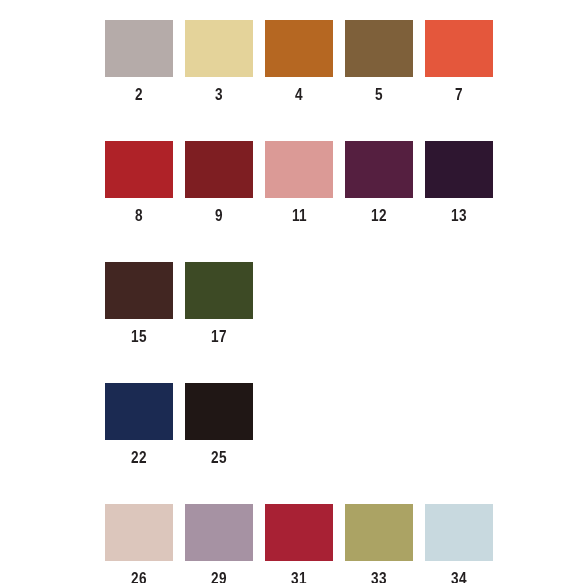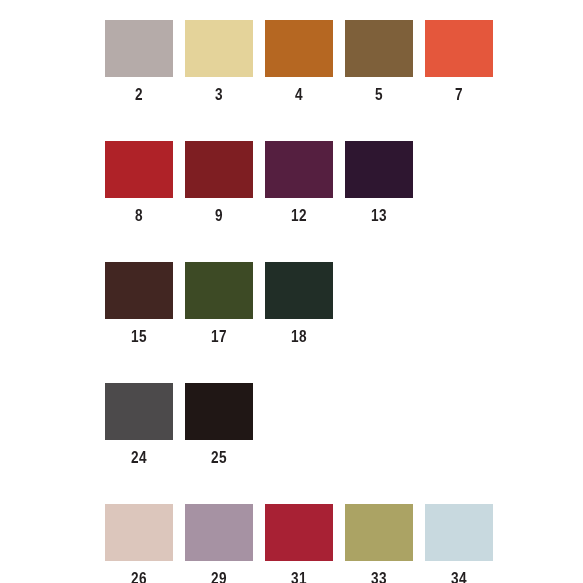--- a/index.html
+++ b/index.html
@@ -90,46 +90,46 @@
       <div class="swatch-row">
         <div class="swatch-cell">
           <div class="swatch-chip" style="background-color: rgb(175, 34, 40);"></div>
           <div class="swatch-label">8</div>
         </div>
         <div class="swatch-cell">
           <div class="swatch-chip" style="background-color: rgb(126, 30, 34);"></div>
           <div class="swatch-label">9</div>
         </div>
         <div class="swatch-cell">
+          <div class="swatch-chip" style="background-color: rgb(219, 154, 150);"></div>
+          <div class="swatch-label">11</div>
+        </div>
+        <div class="swatch-cell">
           <div class="swatch-chip" style="background-color: rgb(85, 31, 64);"></div>
           <div class="swatch-label">12</div>
         </div>
         <div class="swatch-cell">
           <div class="swatch-chip" style="background-color: rgb(46, 22, 48);"></div>
           <div class="swatch-label">13</div>
         </div>
       </div>
       <div class="swatch-row">
         <div class="swatch-cell">
           <div class="swatch-chip" style="background-color: rgb(66, 38, 34);"></div>
           <div class="swatch-label">15</div>
         </div>
         <div class="swatch-cell">
           <div class="swatch-chip" style="background-color: rgb(61, 74, 37);"></div>
           <div class="swatch-label">17</div>
         </div>
-        <div class="swatch-cell">
-          <div class="swatch-chip" style="background-color: rgb(33, 46, 39);"></div>
-          <div class="swatch-label">18</div>
-        </div>
       </div>
       <div class="swatch-row">
         <div class="swatch-cell">
-          <div class="swatch-chip" style="background-color: rgb(76, 74, 75);"></div>
-          <div class="swatch-label">24</div>
+          <div class="swatch-chip" style="background-color: rgb(27, 42, 82);"></div>
+          <div class="swatch-label">22</div>
         </div>
         <div class="swatch-cell">
           <div class="swatch-chip" style="background-color: rgb(32, 23, 21);"></div>
           <div class="swatch-label">25</div>
         </div>
       </div>
       <div class="swatch-row">
         <div class="swatch-cell">
           <div class="swatch-chip" style="background-color: rgb(220, 198, 188);"></div>
           <div class="swatch-label">26</div>

